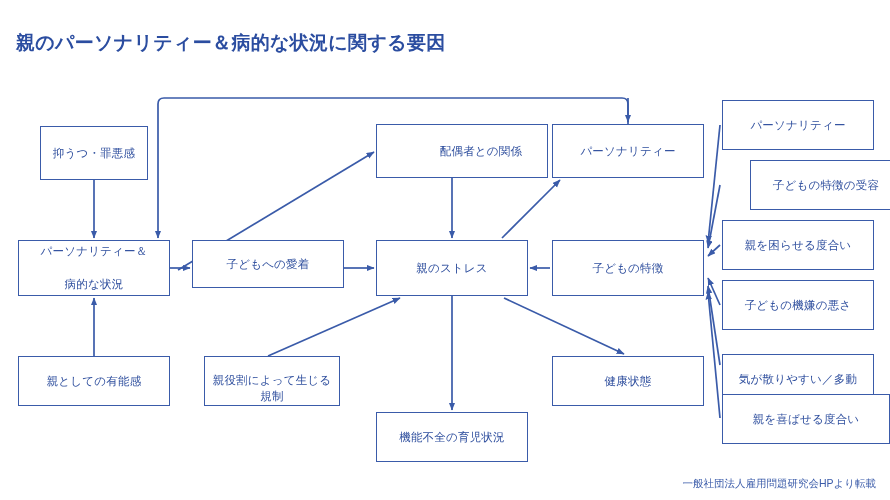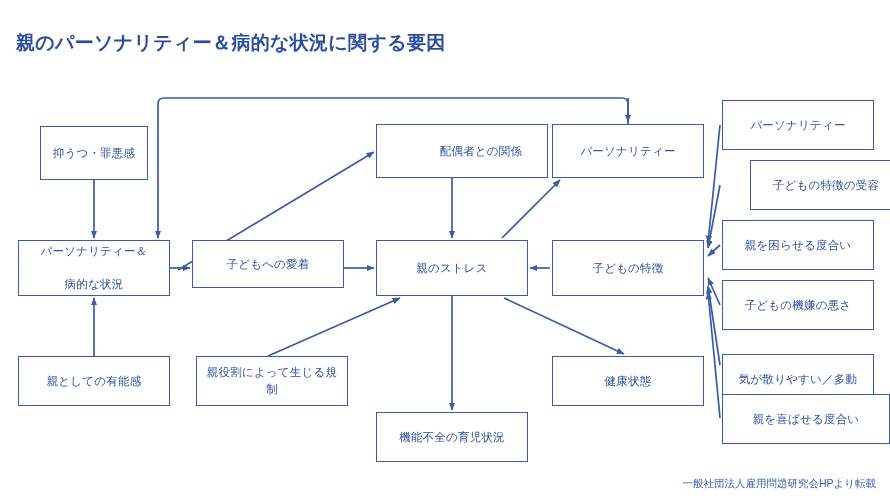--- a/index.html
+++ b/index.html
@@ -130,21 +130,21 @@
   </div>
 
   <div class="node" style="left:18px;top:356px;width:152px;height:50px;">
     <span>親としての有能感</span>
   </div>
 
   <div class="node" style="left:192px;top:240px;width:152px;height:48px;">
     <span>子どもへの愛着</span>
   </div>
 
-  <div class="node" style="left:196px;top:356px;width:152px;height:50px;">
+  <div class="node" style="left:204px;top:356px;width:136px;height:50px;align-items:flex-end;">
     <span>親役割によって生じる規制</span>
   </div>
 
   <div class="node" style="left:376px;top:124px;width:172px;height:54px;padding-left:38px;">
     <span>配偶者との関係</span>
   </div>
 
   <div class="node" style="left:376px;top:240px;width:152px;height:56px;">
     <span>親のストレス</span>
   </div>

